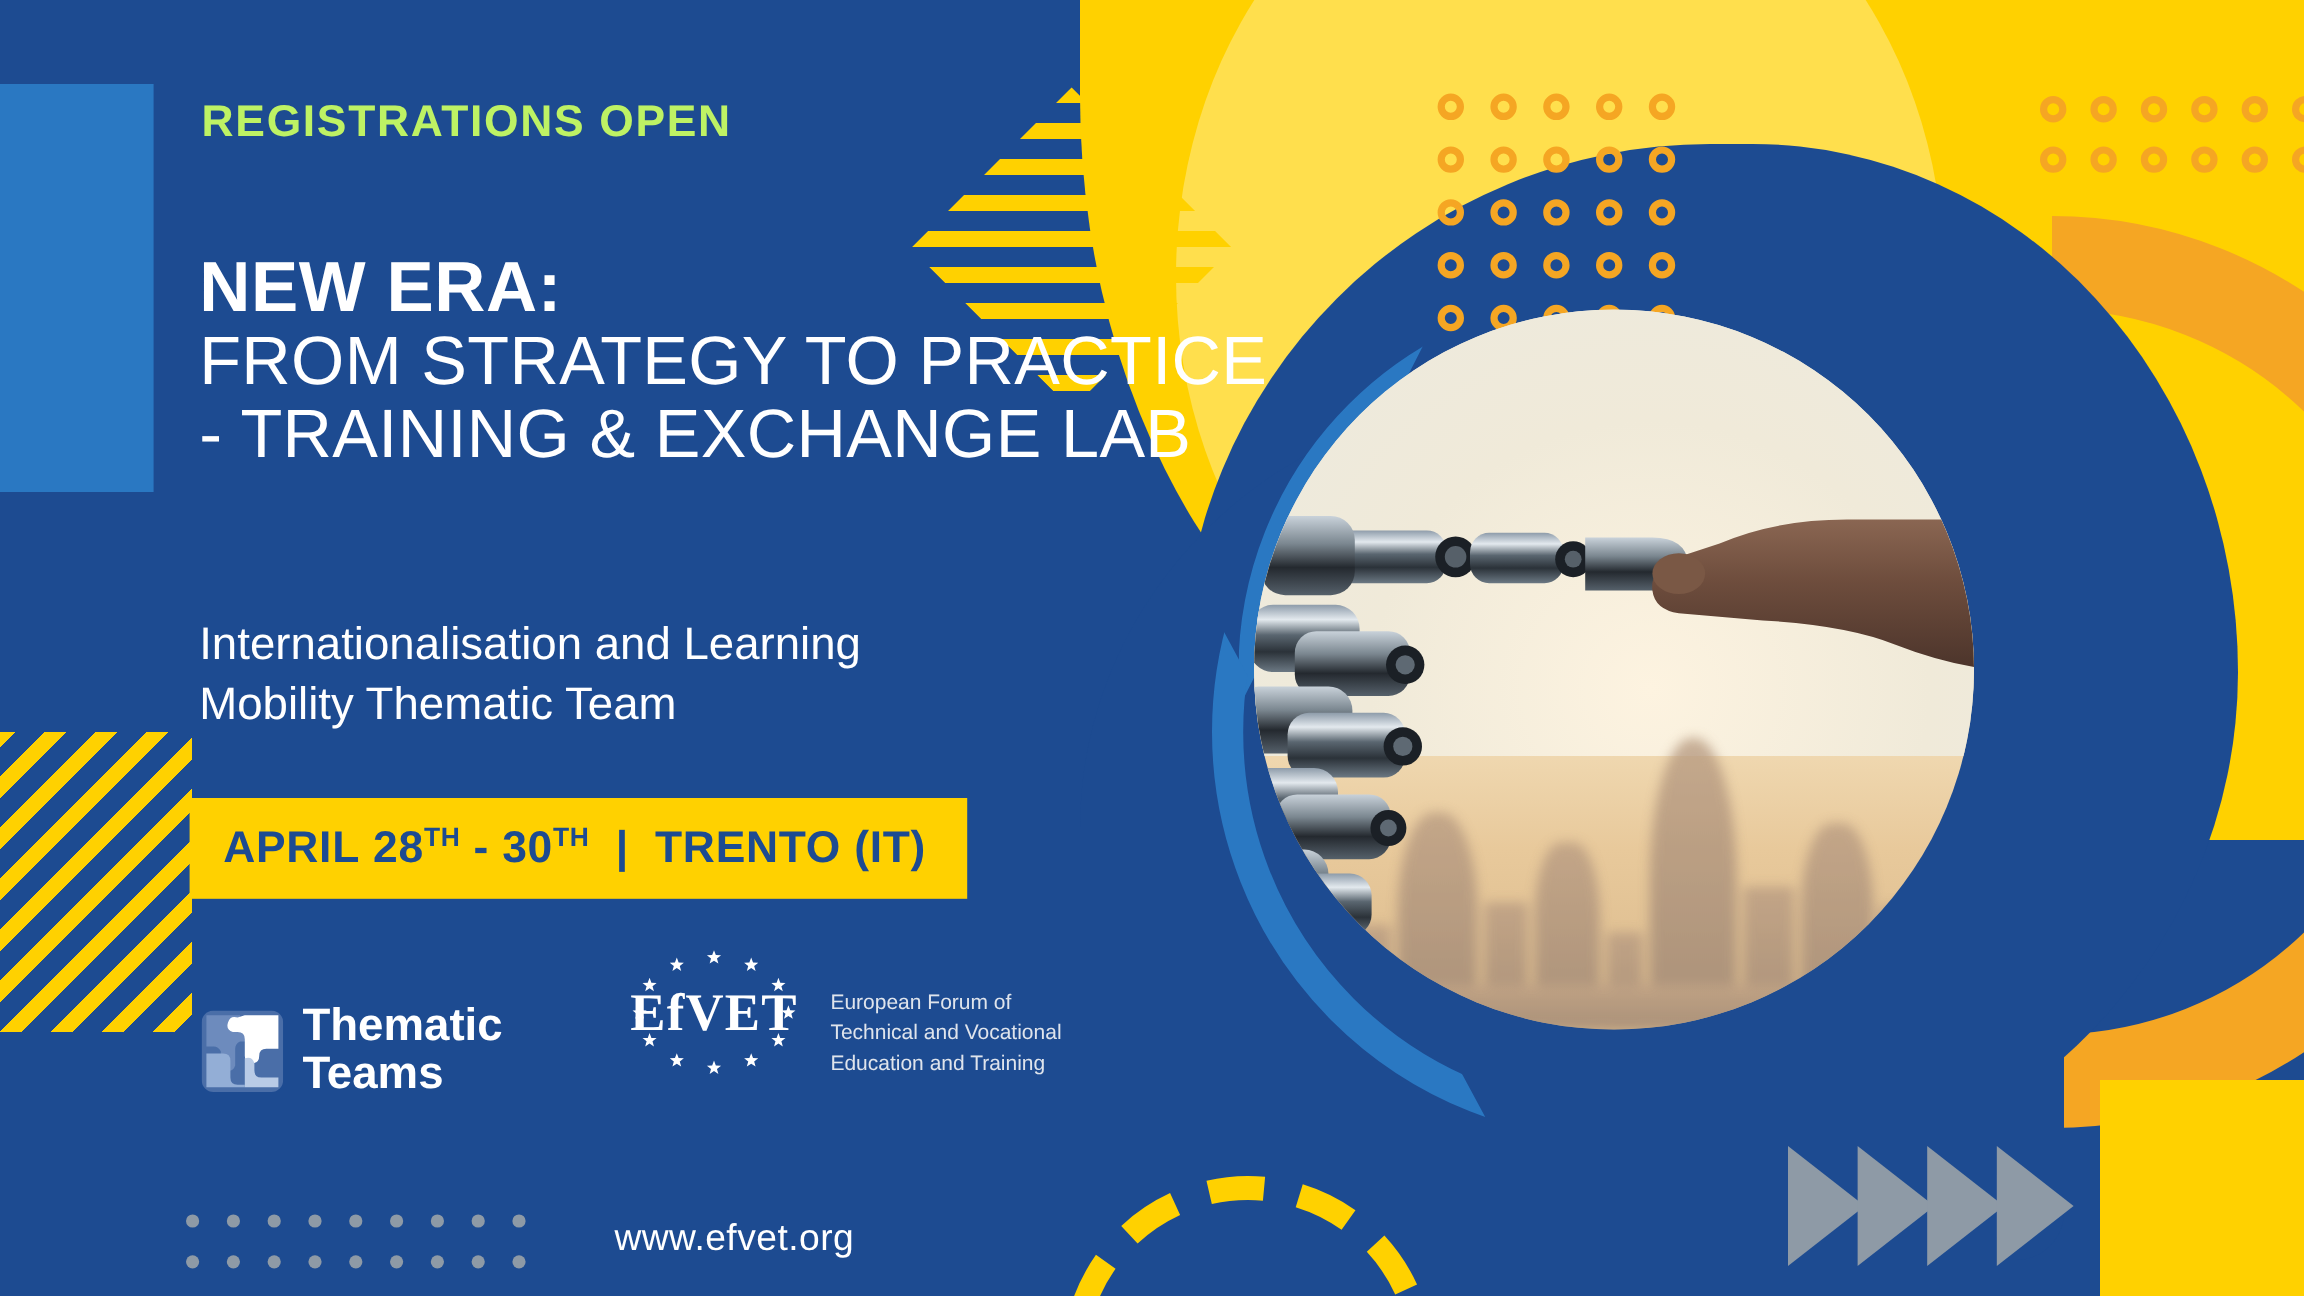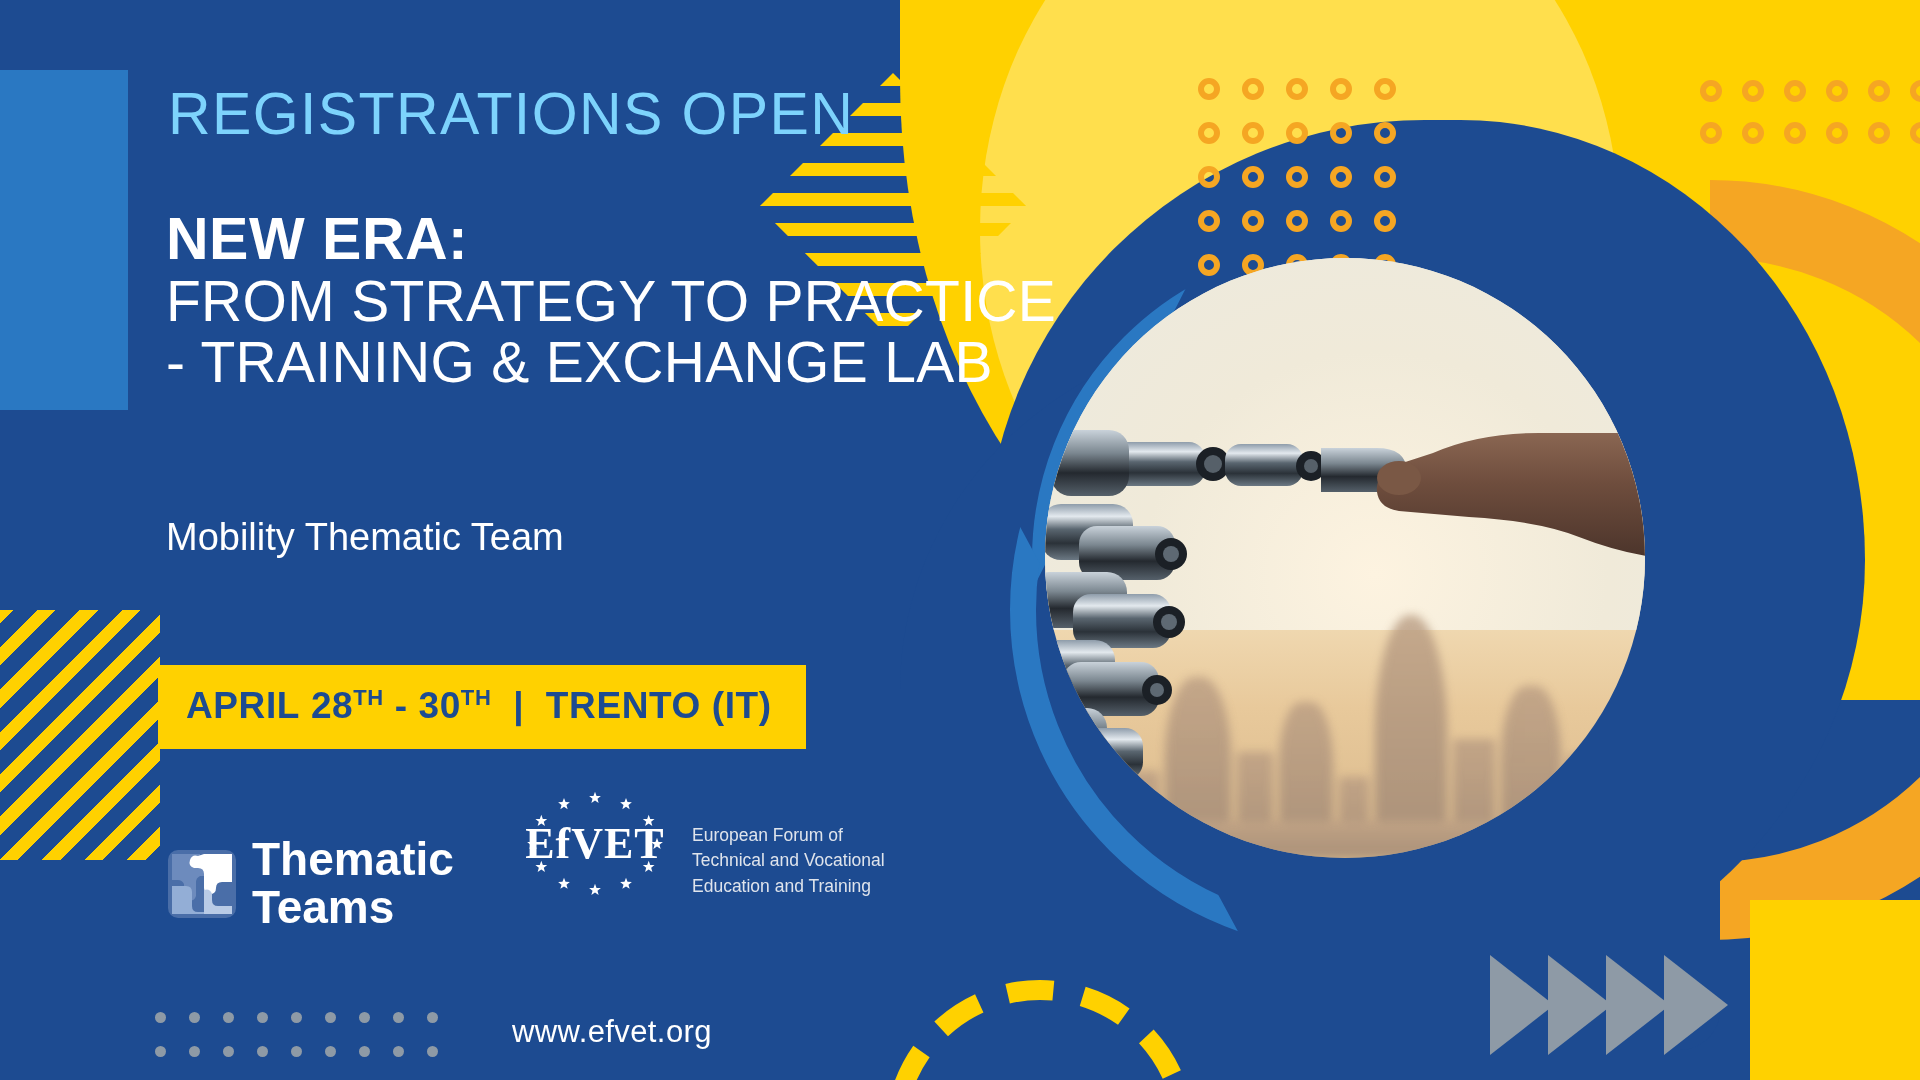--- a/index.html
+++ b/index.html
@@ -192,23 +192,23 @@
     bottom: 0;
     background: linear-gradient(#b99c82, #9c8574);
   }
   .robot-hand { position: absolute; }
   .human-hand { position: absolute; }
 
   
   .kicker {
     position: absolute;
     left: 168px; top: 80px;
-    color: #7dd3fc;
-    font-size: 59px;
-    font-weight: normal;
+    color: #bef264;
+    font-size: 37px;
+    font-weight: bold;
     letter-spacing: 1.4px;
   }
   .title {
     position: absolute;
     left: 166px; top: 208px;
     color: #ffffff;
     line-height: 1.07;
   }
   .title .l1 {
     font-size: 59px;
@@ -266,21 +266,21 @@
     display: flex;
     align-items: center;
     gap: 16px;
   }
   .puzzle-icon {
     width: 68px; height: 68px;
     position: relative;
   }
   .logo-thematic-text {
     color: #ffffff;
-    font-size: 46px;
+    font-size: 38px;
     font-weight: bold;
     line-height: 1.04;
   }
   .logo-thematic-text span { display: block; }
 
   .logo-efvet {
     position: absolute;
     left: 516px; top: 788px;
     display: flex;
     align-items: center;
@@ -468,20 +468,21 @@
 
   <div class="kicker">REGISTRATIONS OPEN</div>
 
   <div class="title">
     <span class="l1">NEW ERA:</span>
     <span class="l2">FROM STRATEGY TO PRACTICE</span>
     <span class="l3">- TRAINING &amp; EXCHANGE LAB</span>
   </div>
 
   <div class="subtitle">
+    <span>Internationalisation and Learning</span>
     <span>Mobility Thematic Team</span>
   </div>
 
   <div class="date-banner">
     <span>APRIL</span><span>&nbsp;</span><span>28</span><sup>TH</sup><span>&nbsp;</span><span>-</span><span>&nbsp;</span><span>30</span><sup>TH</sup><span>&nbsp;&nbsp;</span><span>|</span><span>&nbsp;&nbsp;</span><span>TRENTO (IT)</span>
   </div>
 
   <div class="logo-thematic">
     <svg class="puzzle-icon" viewBox="0 0 68 68">
       <rect x="0" y="0" width="68" height="68" rx="10" fill="#4a6ea8"></rect>

